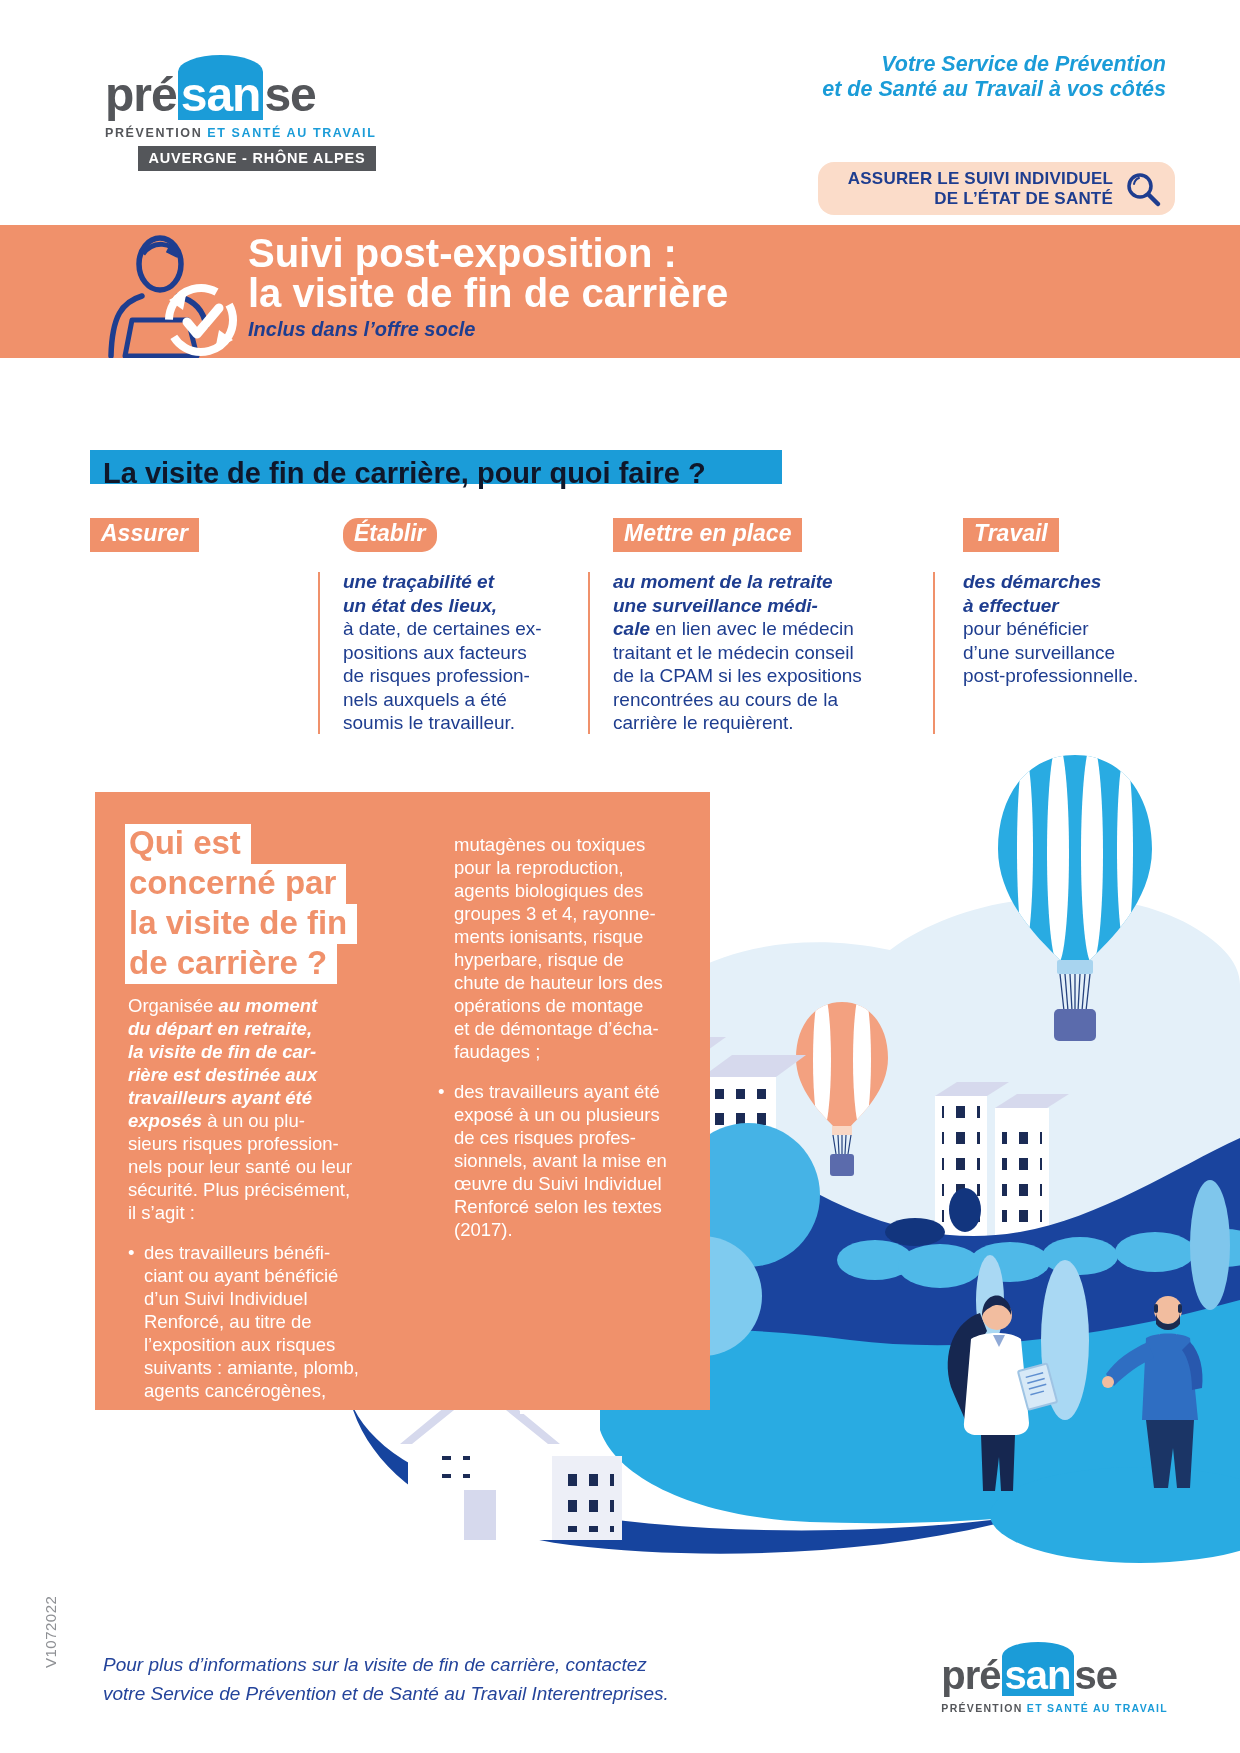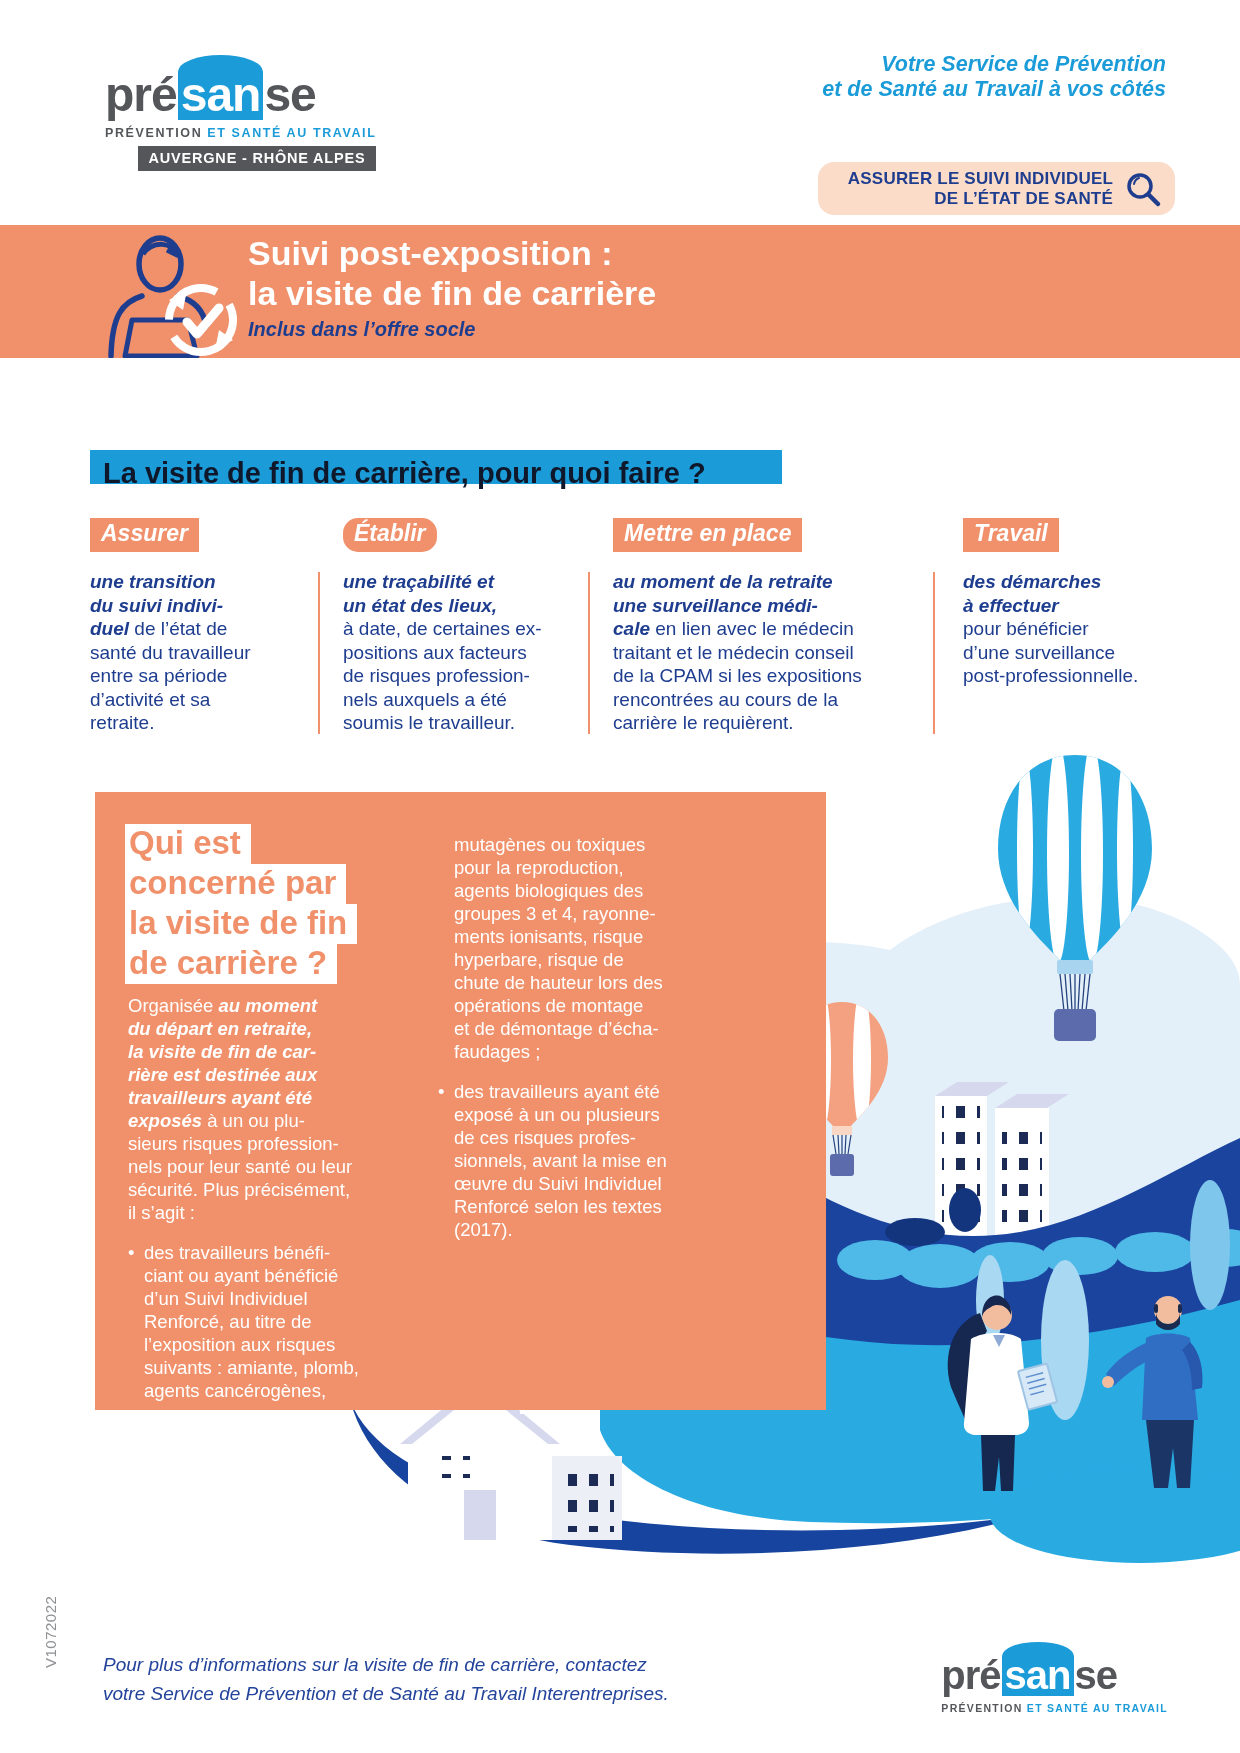--- a/index.html
+++ b/index.html
@@ -27,36 +27,36 @@
           font-size:21.5px;font-weight:bold;font-style:italic;line-height:25px;}
   .badge{position:absolute;left:818px;top:162px;width:357px;height:53px;background:#FBDCC9;
          border-radius:16px;display:flex;align-items:center;justify-content:flex-end;
          box-sizing:border-box;padding-right:12px;}
   .badge-label{color:#1E3D8F;font-weight:bold;font-size:17px;line-height:20px;text-align:right;letter-spacing:.2px;}
   .badge svg{margin-left:10px;flex:0 0 auto;}
 
   
   .hero{position:absolute;left:0;top:225px;width:1240px;height:133px;background:#F0916B;}
   .hero-icon{position:absolute;left:98px;top:3px;}
-  .hero-title{position:absolute;left:248px;top:8px;color:#fff;font-weight:bold;font-size:34px;line-height:40px;}
+  .hero-title{position:absolute;left:248px;top:8px;color:#fff;font-weight:bold;font-size:40px;line-height:40px;}
   .hero-sub{position:absolute;left:248px;top:93px;color:#1E3D8F;font-weight:bold;font-style:italic;font-size:20px;}
 
   
   .why-heading{position:absolute;left:90px;top:450px;width:692px;height:34px;background:#1B9CD8;
                color:#0f172a;font-weight:bold;font-size:29px;line-height:47px;padding-left:13px;box-sizing:border-box;}
 
   
   .tag-chip{position:absolute;top:518px;background:#F0916B;color:#fff;font-weight:bold;font-style:italic;
             font-size:23px;line-height:23px;padding:4px 11px 7px 11px;}
   .colText{position:absolute;top:570px;color:#1E3D8F;font-size:19px;line-height:23.5px;}
   .colText .lead{font-weight:bold;font-style:italic;}
   .vdiv{position:absolute;top:572px;height:162px;width:2px;background:#F0916B;}
 
   
-  .who-box{position:absolute;left:95px;top:792px;width:731px;height:618px;background:#F0916B;}
+  .who-box{position:absolute;left:95px;top:792px;width:615px;height:618px;background:#F0916B;}
   .who-title{position:absolute;left:30px;top:32px;}
   .who-title .chip{display:table;background:#fff;color:#F0916B;font-weight:bold;font-size:33px;
                    line-height:38px;padding:0 10px 2px 4px;}
   .who-col{position:absolute;color:#fff;font-size:18.5px;line-height:23px;}
   .who-col .em{font-weight:bold;font-style:italic;}
   .who-col1{left:33px;top:202px;}
   .who-col2{left:343px;top:41px;}
   .bullet{position:relative;padding-left:16px;margin-top:17px;}
   .bullet .dot{position:absolute;left:0;top:0;}
   .cont{padding-left:16px;}
@@ -239,27 +239,20 @@
     <div class="hero-sub">Inclus dans l’offre socle</div>
   </div>
 
   <div class="why-heading">La visite de fin de carrière, pour quoi faire ?</div>
 
   <div class="tag-chip" style="left:90px;">Assurer</div>
   <div class="tag-chip" style="left:343px;border-radius:15px;">Établir</div>
   <div class="tag-chip" style="left:613px;">Mettre en place</div>
   <div class="tag-chip" style="left:963px;">Travail</div>
 
-  <div class="colText" style="left:90px;"><span class="lead pre">une transition
-du suivi indivi-
-duel</span><span class="pre"> de l’état de
-santé du travailleur
-entre sa période
-d’activité et sa
-retraite.</span></div>
   <div class="colText" style="left:343px;"><span class="lead pre">une traçabilité et
 un état des lieux,</span><span class="pre">
 à date, de certaines ex-
 positions aux facteurs
 de risques profession-
 nels auxquels a été
 soumis le travailleur.</span></div>
   <div class="colText" style="left:613px;"><span class="lead pre">au moment de la retraite
 une surveillance médi-
 cale</span><span class="pre"> en lien avec le médecin

